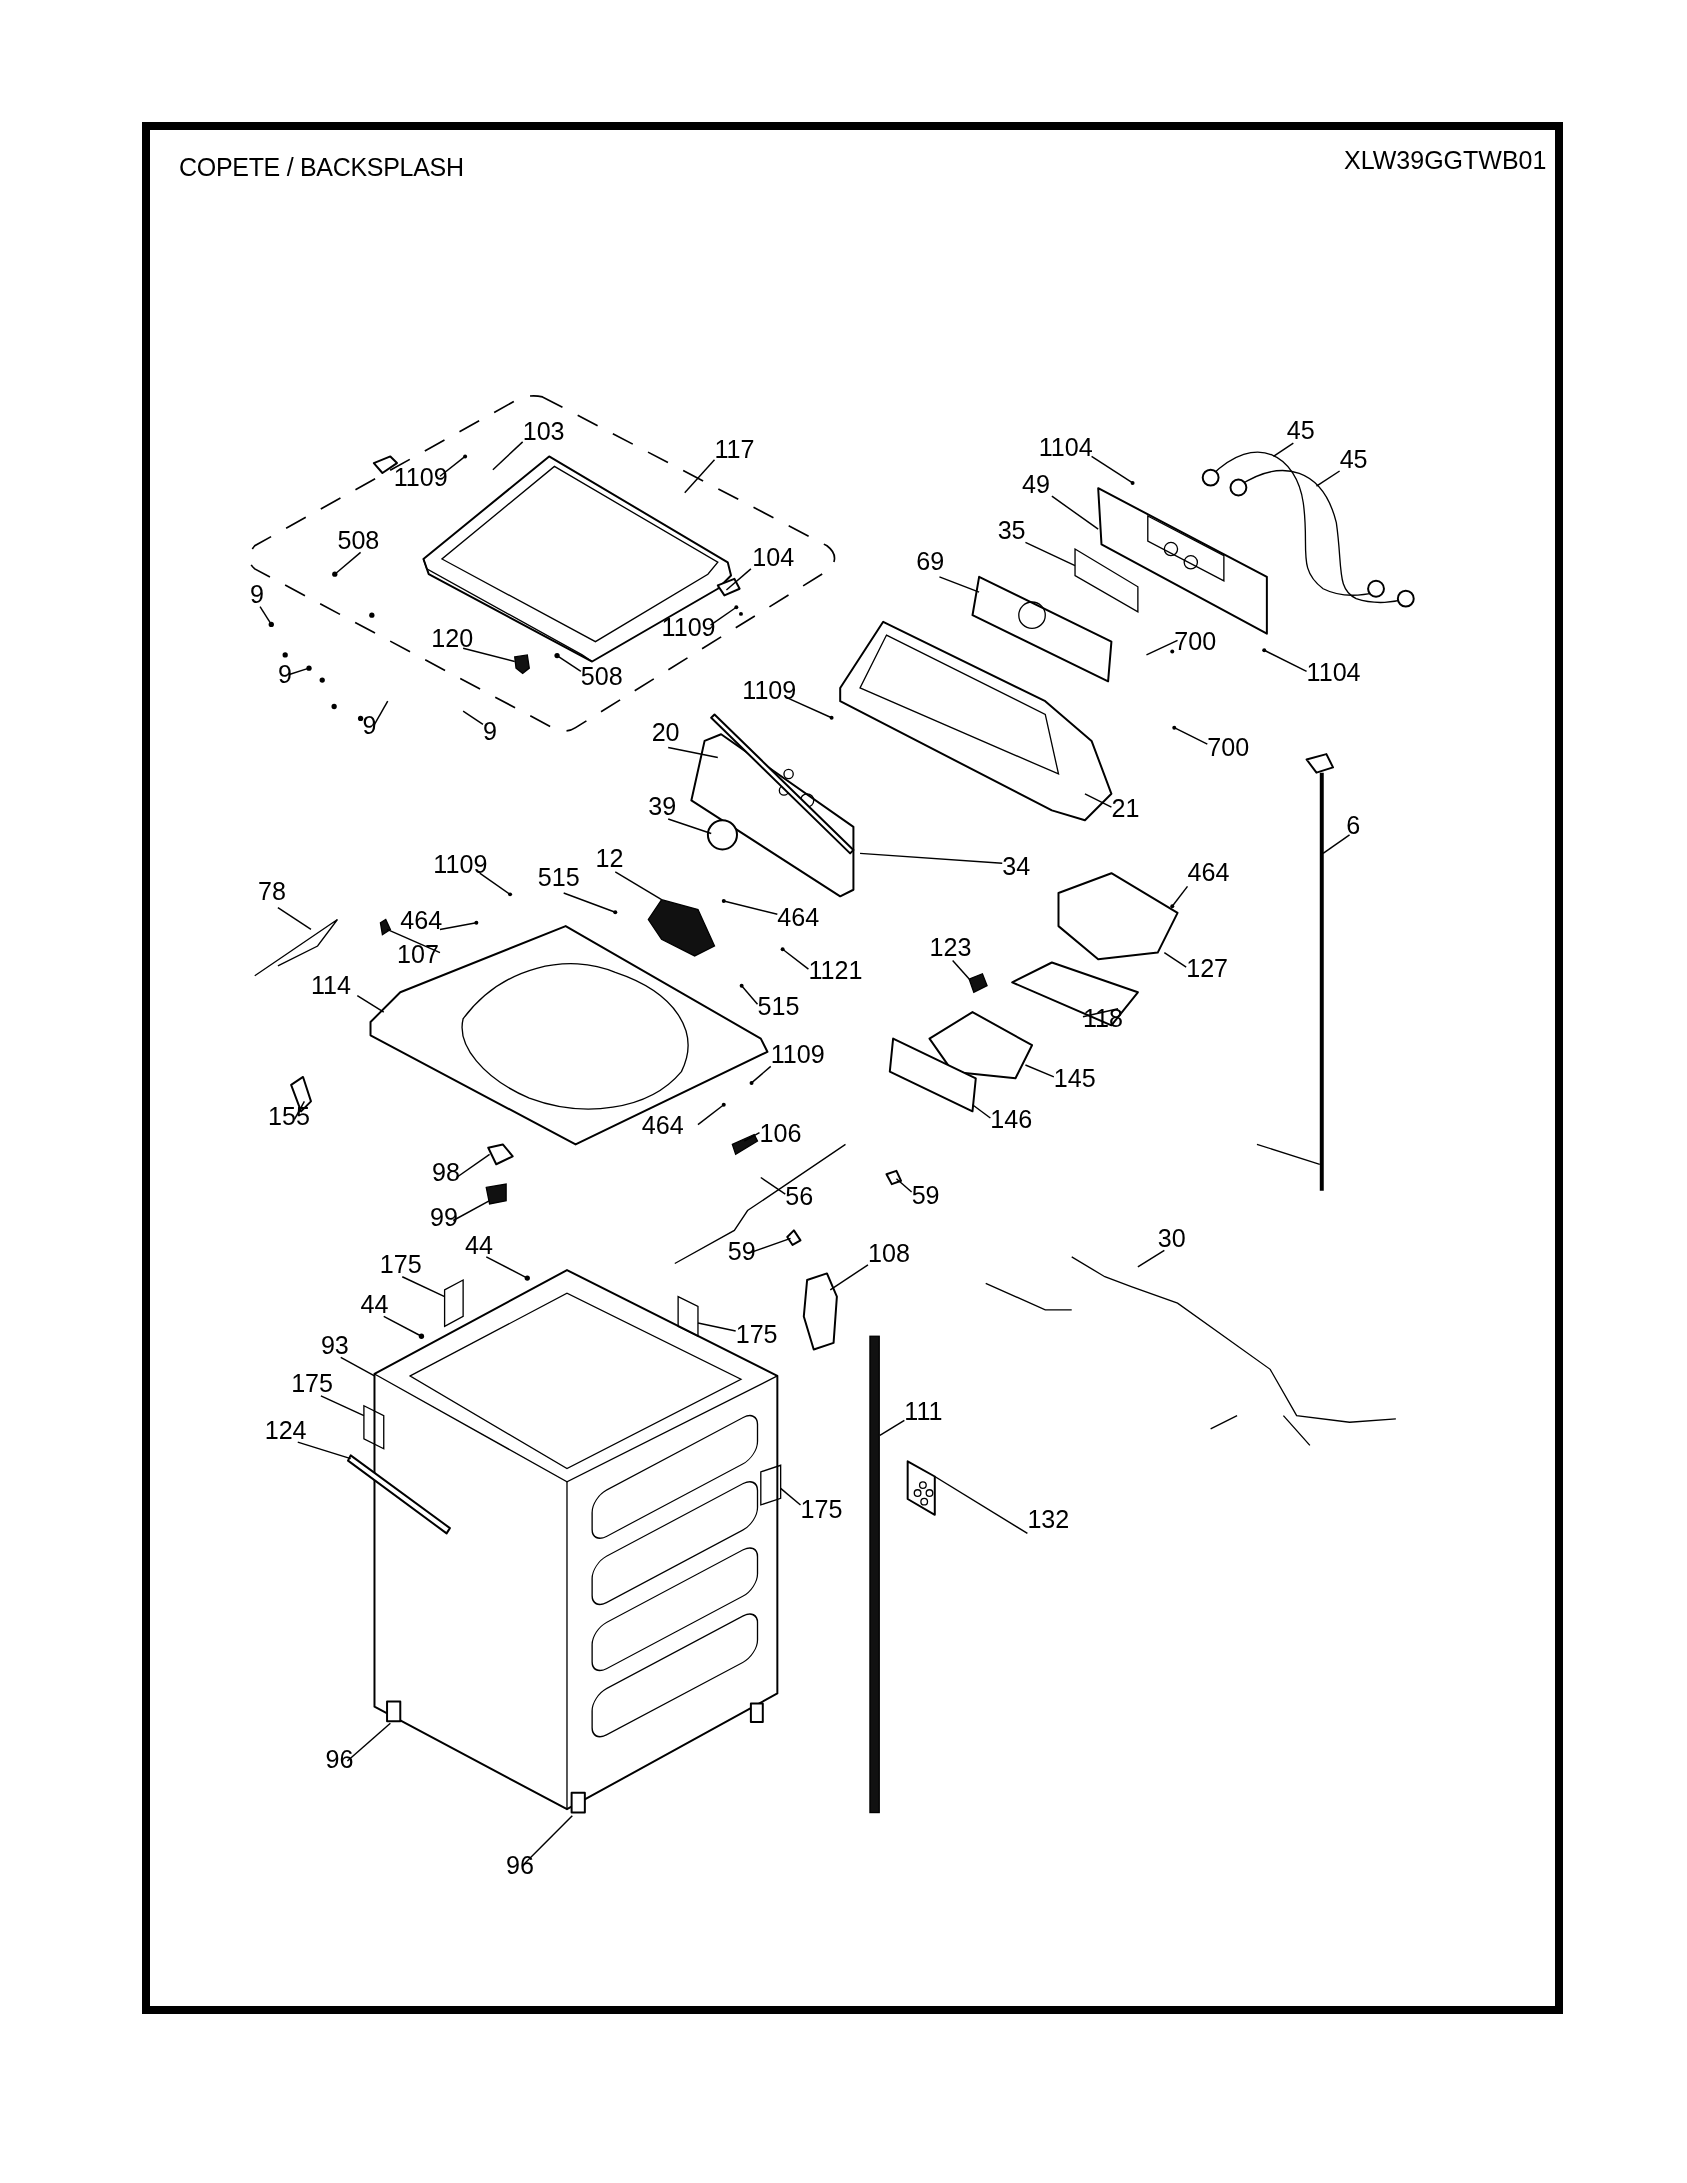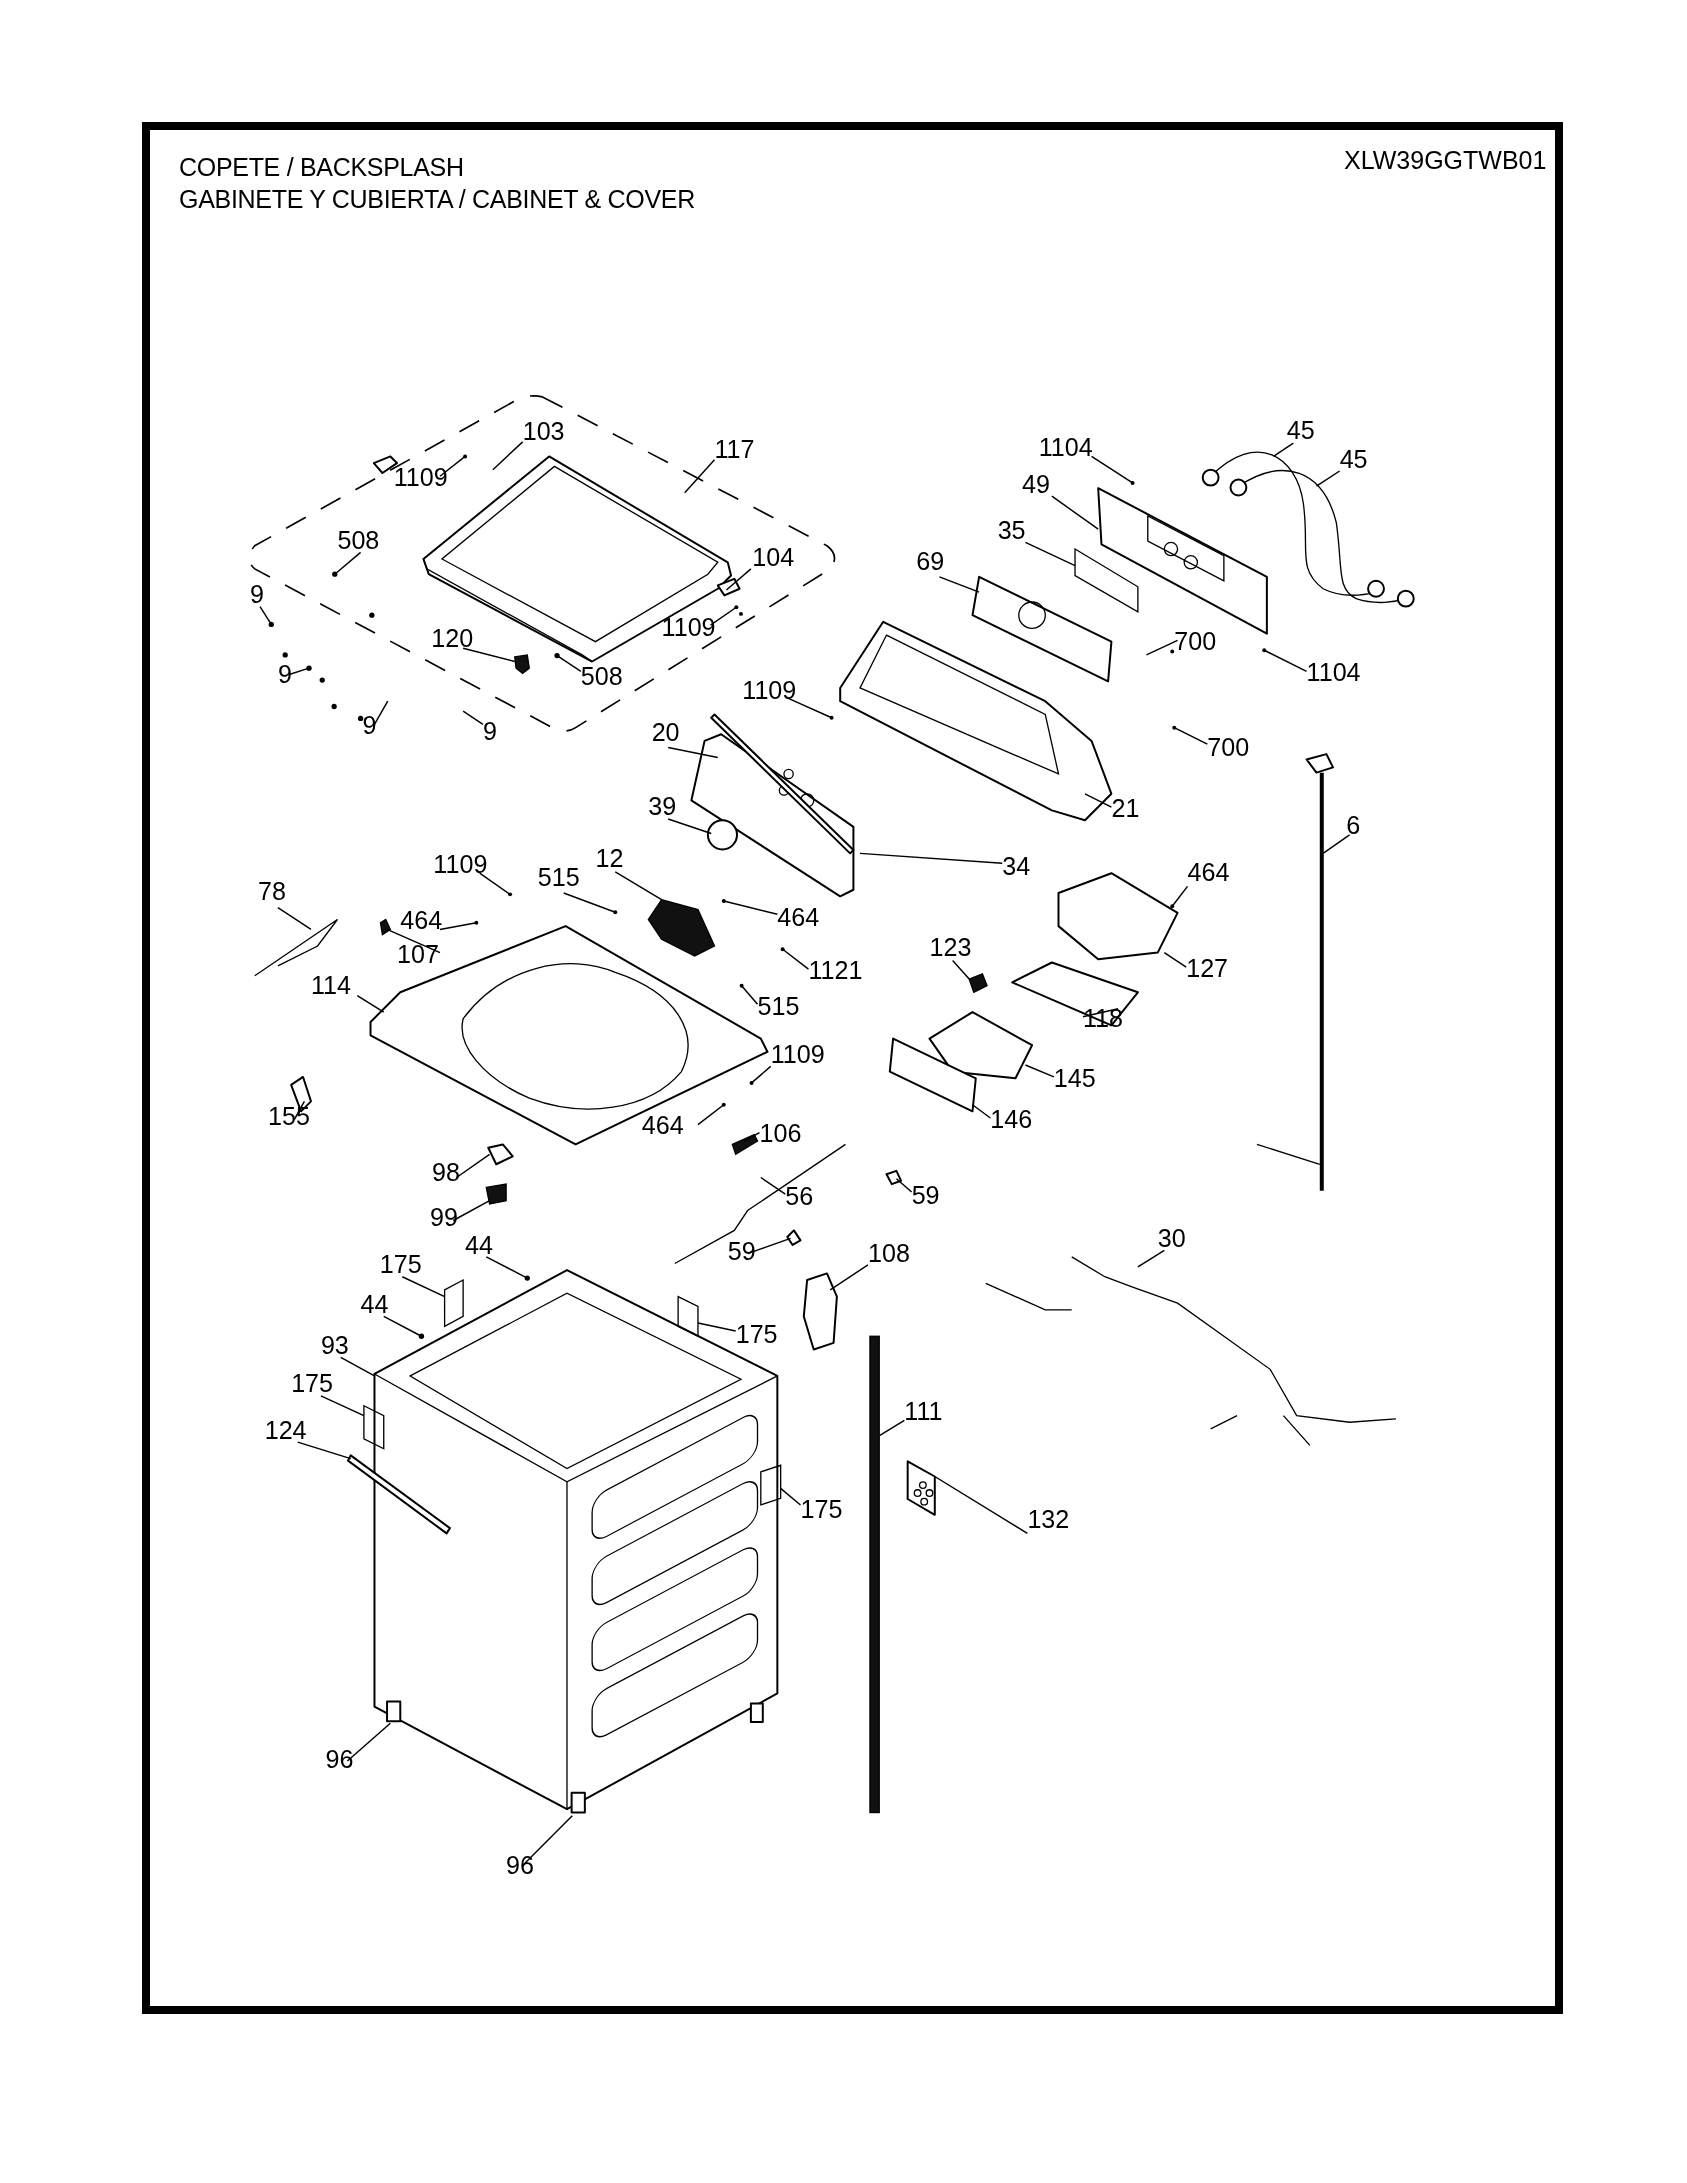--- a/index.html
+++ b/index.html
@@ -18,21 +18,20 @@
   .part-dark { stroke: #000; stroke-width: 2; fill: #111; }
   .dash { stroke: #000; stroke-width: 2.5; fill: none; stroke-dasharray: 34 26; }
   .screw { fill: #000; }
 </style>
 </head>
 <body>
 
 <div id="sheet">
   <div class="frame"></div>
   <div class="title l1">COPETE / BACKSPLASH</div>
-  <div class="title l2">GABINETE Y CUBIERTA / CABINET &amp; COVER</div>
   <div class="model">XLW39GGTWB01</div>
 
   <svg id="diagram" width="1687" height="2183" viewBox="0 0 2550 3300">
 
     <g>
       <path class="dash" d="M 820 600 L 1250 825 Q 1270 840 1255 860 L 870 1100 Q 855 1110 835 1100 L 385 860 Q 368 845 385 825 L 780 605 Q 800 595 820 600 Z"></path>
       <path class="part" d="M 830 690 L 1100 850 L 1105 870 L 1085 890 L 895 1000 L 648 868 L 640 845 Z"></path>
       <path class="part-thin" d="M 838 705 L 1085 850 L 1070 868 L 900 970 L 668 845 Z"></path>
       <path class="part-thin" d="M 640 845 L 645 860 L 880 990 L 895 1000"></path>
 

